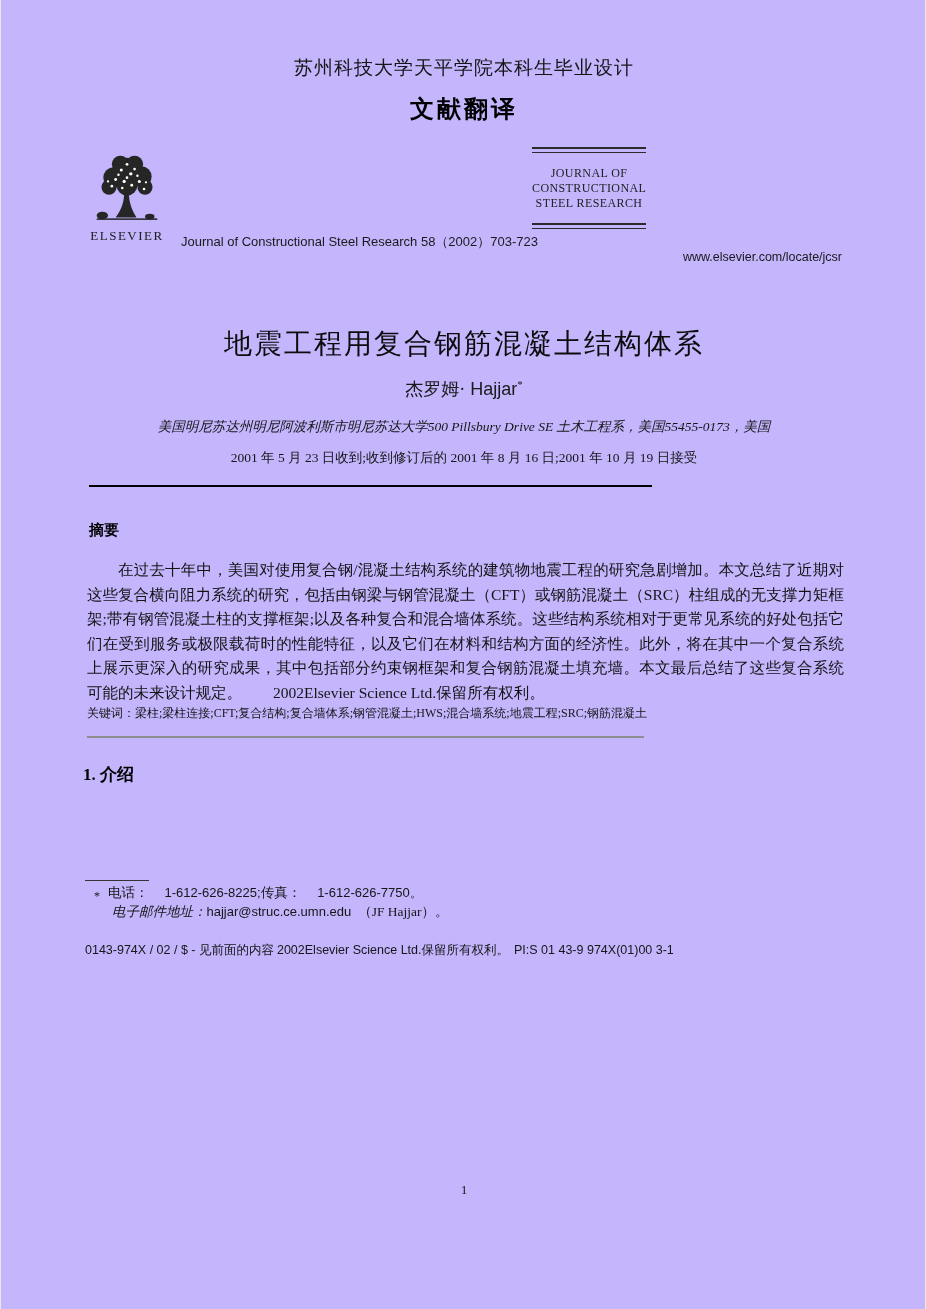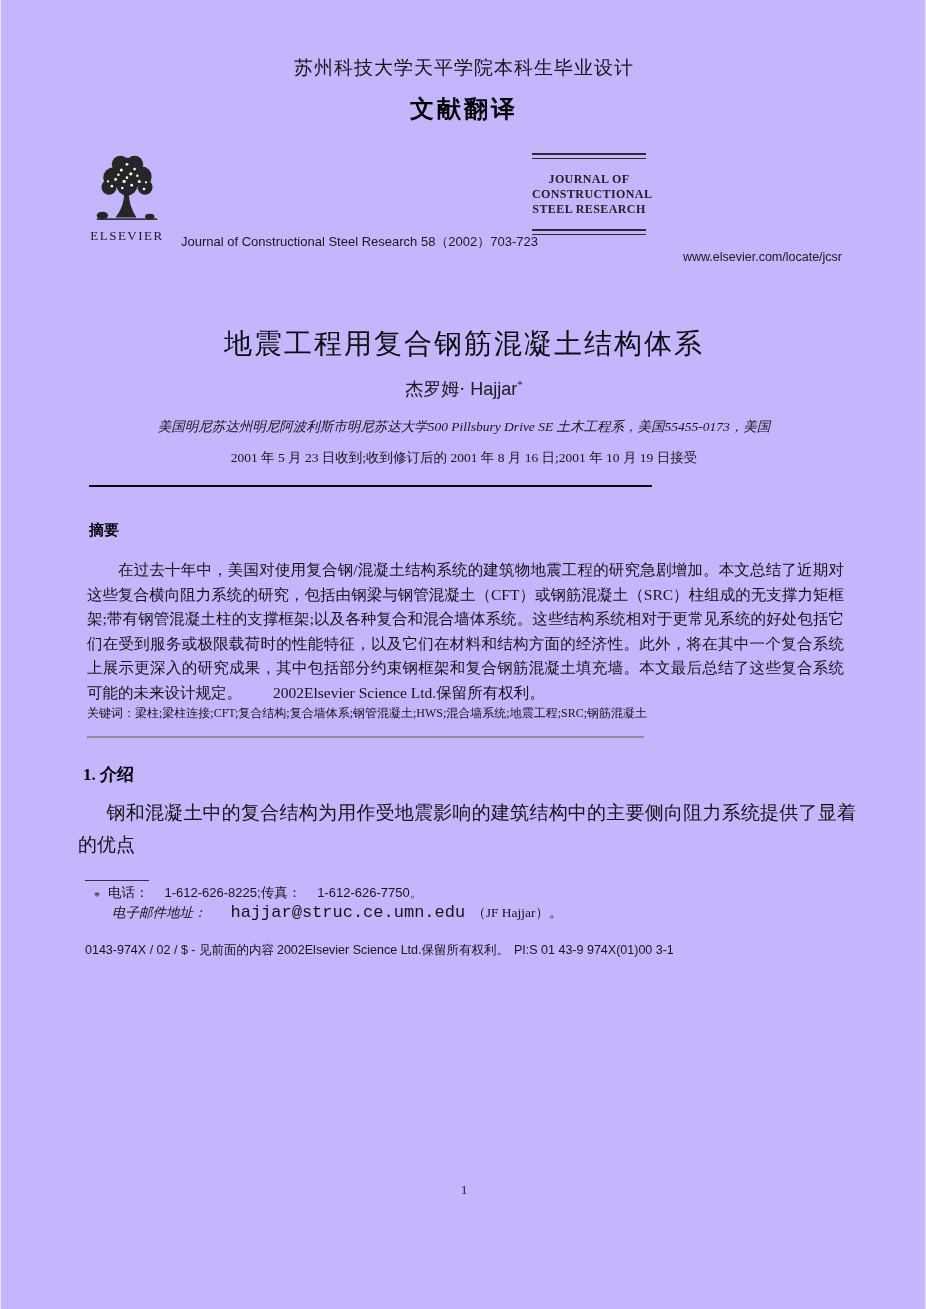--- a/index.html
+++ b/index.html
@@ -15,21 +15,21 @@
   .hdr-line2 { top:93px; font-size:24px; font-weight:700; letter-spacing:3px;
                font-family:"Liberation Sans","DejaVu Sans",sans-serif; color:#000; }
 
   .logo-wrap { left:84px; top:153px; width:84px; text-align:center; }
   .logo-text { font-size:13px; letter-spacing:1.5px; color:#1c1c1c; margin-top:-1px;
                font-family:"Liberation Serif",serif; }
 
   .citation { left:180px; top:233px; font-size:13px; color:#1a1a1a;
               font-family:"Liberation Sans","DejaVu Sans",sans-serif; }
 
-  .jbox { left:531px; top:153px; width:114px;font-weight:bold; }
+  .jbox { left:531px; top:147px; width:114px; }
   .double-rule { height:3px; border-top:2px solid #2b2b2b; border-bottom:1px solid #2b2b2b; }
   .jbox-text { padding:13px 0 12px; text-align:center; font-size:12px; line-height:15px;
                letter-spacing:0.4px; color:#222; font-family:"Liberation Serif",serif; }
 
   .www { right:83px; top:250px; font-size:12.5px; color:#1a1a1a;
          font-family:"Liberation Sans","DejaVu Sans",sans-serif; }
 
   .art-title { top:325px; font-size:28px; letter-spacing:2px; color:#0c0c0c; }
   .art-author { top:377px; font-size:18px; color:#1a1a1a; }
   .art-author .en { font-family:"Liberation Sans","DejaVu Sans",sans-serif;margin-top:40px; }
@@ -52,21 +52,21 @@
   .intro-body { left:77px; top:797px; width:778px; font-size:19px; line-height:32px;
                 text-align:justify; text-indent:1.5em; color:#141414; }
 
   .fn-rule { left:84px; top:880px; width:64px; border-top:1.5px solid #333; }
   .fn-line1 { left:93px; top:884px; font-size:13.5px; color:#161616; }
   .fn-line1 .mark { font-size:12px; vertical-align:-3px; margin-right:8px; }
   .fn-line1 .num { font-family:"Liberation Sans","DejaVu Sans",sans-serif; font-size:13px; }
   .fn-line1 .gap { display:inline-block; width:16px; }
   .fn-line2 { left:111px; top:903px; font-size:13.5px; color:#161616; }
   .fn-line2 .lbl { font-style:italic; }
-  .fn-line2 .email { font-family:Liberation Mono, monospace; font-size:17px;margin-left:24px; }
+  .fn-line2 .email { font-family:Liberation Sans, sans-serif; font-size:13px; }
   .fn-line2 .suffix { margin-left:7px; }
 
   .imprint { left:84px; top:942px; font-size:12.5px; color:#161616;
              font-family:"Liberation Sans","DejaVu Sans",sans-serif; }
   .imprint .part2 { margin-left:3px; }
   .imprint .part3 { margin-left:5px; }
 
   .page-num { top:1182px; font-size:13.5px; color:#222; }
 </style>
 </head>
@@ -145,21 +145,20 @@
   <div class="abs abs-head">摘要</div>
   <div class="abs abs-body">在过去十年中，美国对使用复合钢/混凝土结构系统的建筑物地震工程的研究急剧增加。本文总结了近期对这些复合横向阻力系统的研究，包括由钢梁与钢管混凝土（CFT）或钢筋混凝土（SRC）柱组成的无支撑力矩框架;带有钢管混凝土柱的支撑框架;以及各种复合和混合墙体系统。这些结构系统相对于更常见系统的好处包括它们在受到服务或极限载荷时的性能特征，以及它们在材料和结构方面的经济性。此外，将在其中一个复合系统上展示更深入的研究成果，其中包括部分约束钢框架和复合钢筋混凝土填充墙。本文最后总结了这些复合系统可能的未来设计规定。　　2002Elsevier Science Ltd.保留所有权利。</div>
 
   <div class="abs keywords">
     <span>关键词：</span><span>梁柱;梁柱连接;CFT;复合结构;复合墙体系;钢管混凝土;HWS;混合墙系统;地震工程;SRC;钢筋混凝土</span>
   </div>
 
   <div class="abs rule-keywords"></div>
 
   <div class="abs sec-head">1. 介绍</div>
-  <div class="abs intro-body">钢和混凝土中的复合结构为用作受地震影响的建筑结构中的主要侧向阻力系统提供了显着的优点</div>
 
   <div class="abs fn-rule"></div>
 
   <div class="abs fn-line1">
     <span class="mark">*</span><span>电话：</span><span class="gap"></span><span class="num">1-612-626-8225;</span><span>传真：</span><span class="gap"></span><span class="num">1-612-626-7750。</span>
   </div>
 
   <div class="abs fn-line2">
     <span class="lbl">电子邮件地址：</span><span class="email">hajjar@struc.ce.umn.edu</span><span class="suffix">（JF Hajjar）。</span>
   </div>

